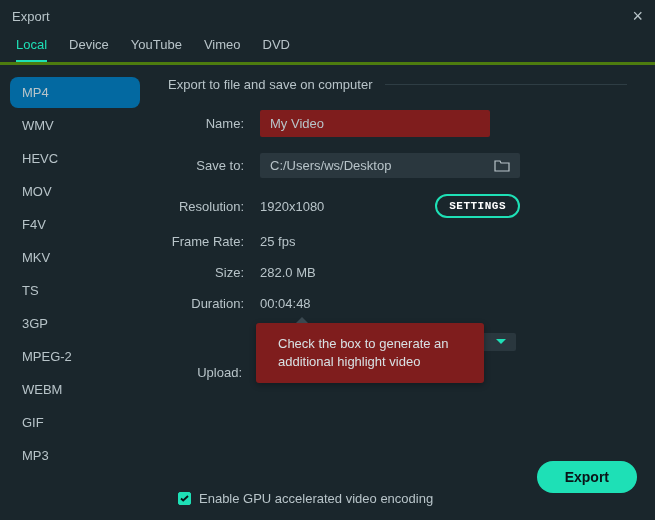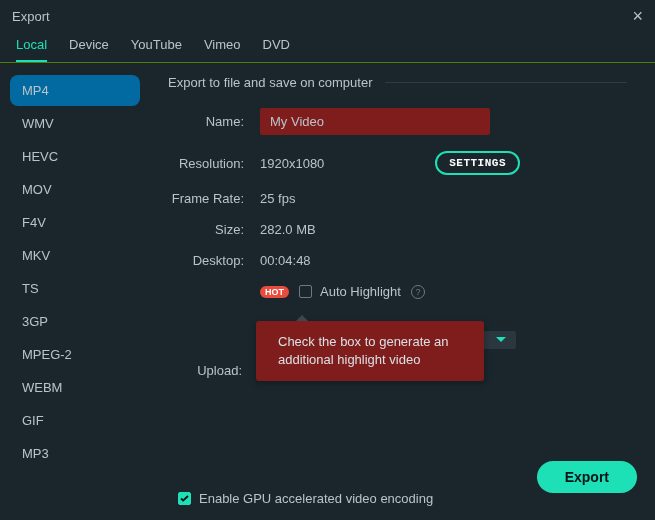--- a/index.html
+++ b/index.html
@@ -2,21 +2,21 @@
 <html><head>
 <meta charset="utf-8">
 <style>
 * { margin: 0; padding: 0; box-sizing: border-box; font-family: -apple-system, BlinkMacSystemFont, "Segoe UI", Arial, sans-serif; }
 body { width: 655px; height: 520px; background: #1a262c; color: #b8c4c9; overflow: hidden; font-size: 13px; }
 
 .titlebar { display: flex; align-items: center; justify-content: space-between; padding: 6px 12px 4px 12px; }
 .titlebar-title { font-size: 13px; color: #b8c4c9; }
 .close-x { font-size: 18px; color: #b8c4c9; cursor: pointer; }
 
-.tabs { display: flex; gap: 22px; padding: 6px 16px 0 16px; border-bottom: 1px solid #4d7c0f; }
+.tabs { display: flex; gap: 22px; padding: 6px 16px 0 16px; border-bottom: 3px solid #4d7c0f; }
 .tab { padding-bottom: 8px; font-size: 13px; color: #b8c4c9; cursor: pointer; }
 .tab.active { color: #1ee0b6; border-bottom: 2px solid #1ee0b6; }
 
 .main { display: flex; height: 420px; }
 .sidebar { width: 150px; padding: 12px 10px; }
 .format-item { padding: 8px 12px; font-size: 13px; color: #b8c4c9; cursor: pointer; margin-bottom: 2px; }
 .format-item.selected { background: #0369a1; border-radius: 8px; }
 
 .content { flex: 1; padding: 12px 28px 0 18px; position: relative; }
 .section-title { display: flex; align-items: center; margin-bottom: 18px; }
@@ -91,20 +91,31 @@
       <div class="section-title-line"></div>
     </div>
 
     <div class="form-row">
       <div class="form-label">Name:</div>
       <div class="form-value">
         <input class="text-input" value="My Video" style="">
       </div>
     </div>
 
+    <div class="form-row">
+      <div class="form-label">Save to:</div>
+      <div class="form-value">
+        <div class="path-input">
+          <span class="path-text">C:/Users/ws/Desktop</span>
+          <svg class="folder-icon" viewBox="0 0 16 14">
+              <path fill="none" stroke="#b8c4c9" stroke-width="1.2" d="M1 3 L1 12 L15 12 L15 4 L7 4 L6 2 L1 2 Z"></path>
+            </svg>
+        </div>
+      </div>
+    </div>
 
     <div class="form-row settings-row">
       <div class="form-label">Resolution:</div>
       <div class="form-value">
         <span class="value-text">1920x1080</span>
         <button class="settings-btn">SETTINGS</button>
       </div>
     </div>
 
     <div class="form-row">
@@ -115,21 +126,21 @@
     </div>
 
     <div class="form-row">
       <div class="form-label">Size:</div>
       <div class="form-value">
           <span class="value-text">282.0 MB</span>
         </div>
     </div>
 
     <div class="form-row">
-      <div class="form-label">Desktop:</div>
+      <div class="form-label">Duration:</div>
       <div class="form-value">
           <span class="value-text">00:04:48</span>
         </div>
     </div>
 
     <div class="form-row">
       <div class="form-label"></div>
       <div class="form-value">
         <span class="hot-badge">HOT</span>
         <div class="checkbox-wrap">

